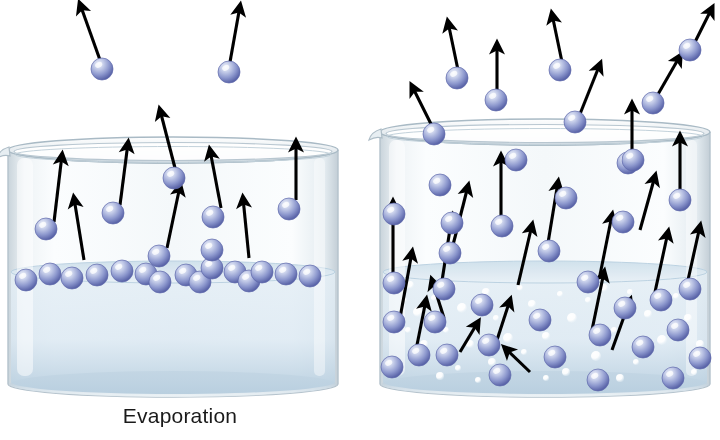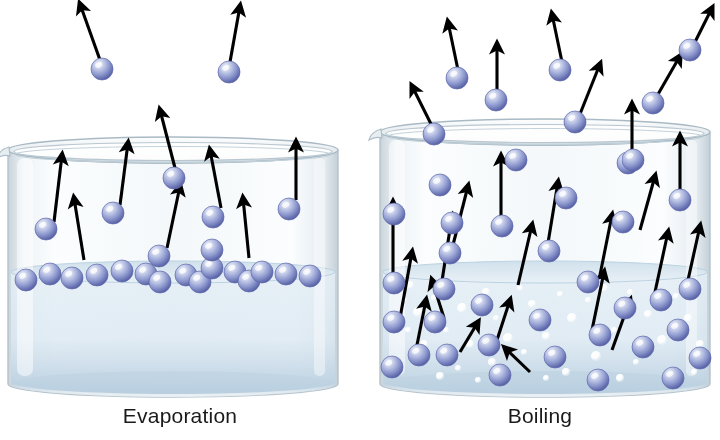--- a/index.html
+++ b/index.html
@@ -434,14 +434,13 @@
           </g>
           <g>
             <circle cx="690" cy="50" r="11" fill="url(#molGrad)" stroke="#5e68ab" stroke-width="0.7"></circle>
             <ellipse cx="686.7" cy="45.82" rx="3.74" ry="2.75" fill="#ffffff" opacity="0.72" transform="rotate(-28 686.7 45.82)"></ellipse>
           </g>
         </g>
       </g>
   </svg>
 
   <div class="caption" id="cap-evaporation">Evaporation</div>
-  <div class="caption" id="cap-boiling">Boiling</div>
 </div>
 
 </body></html>

